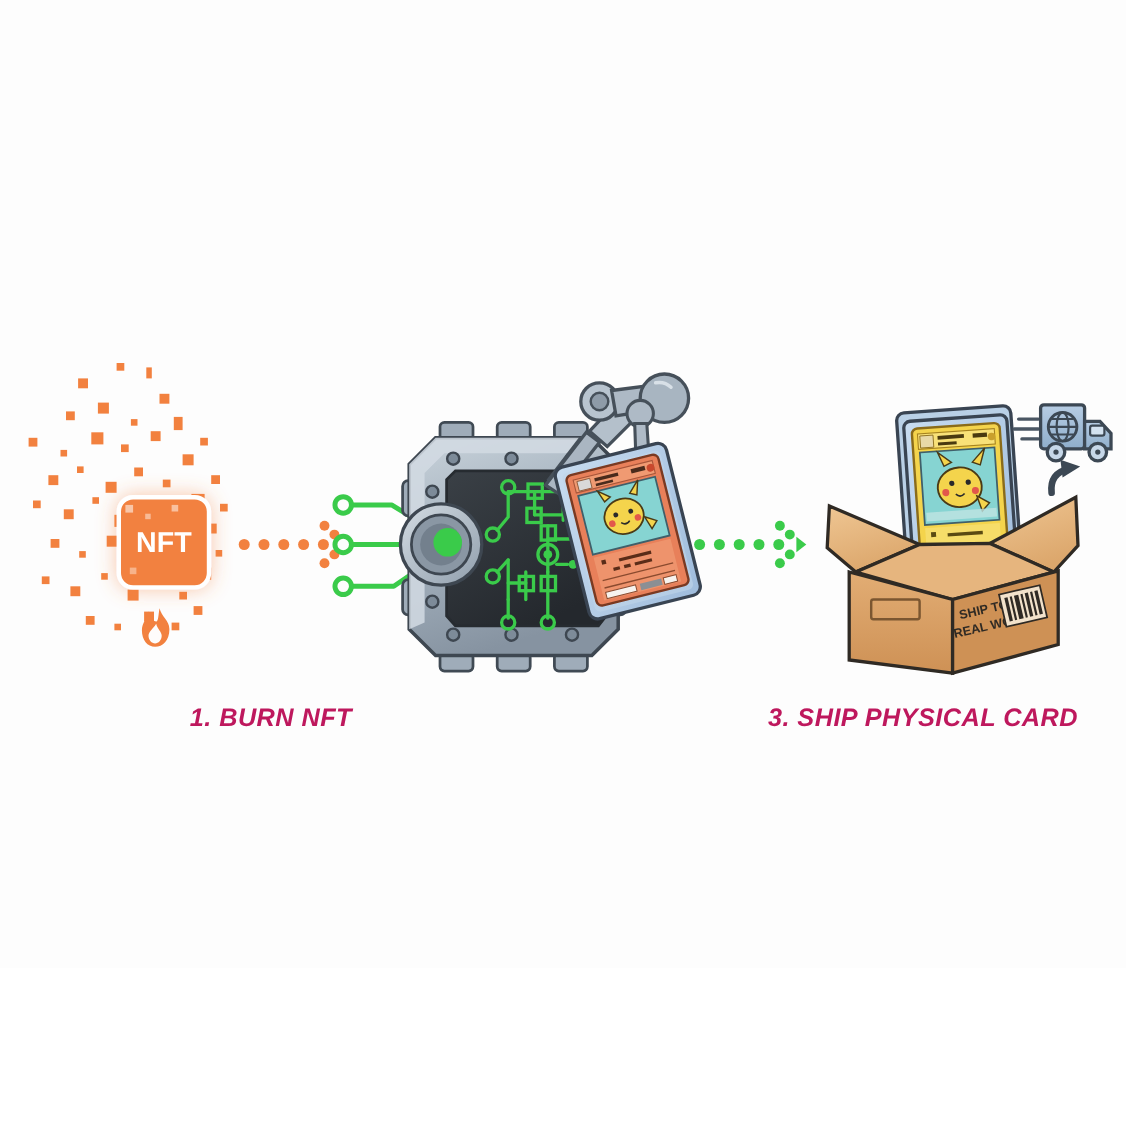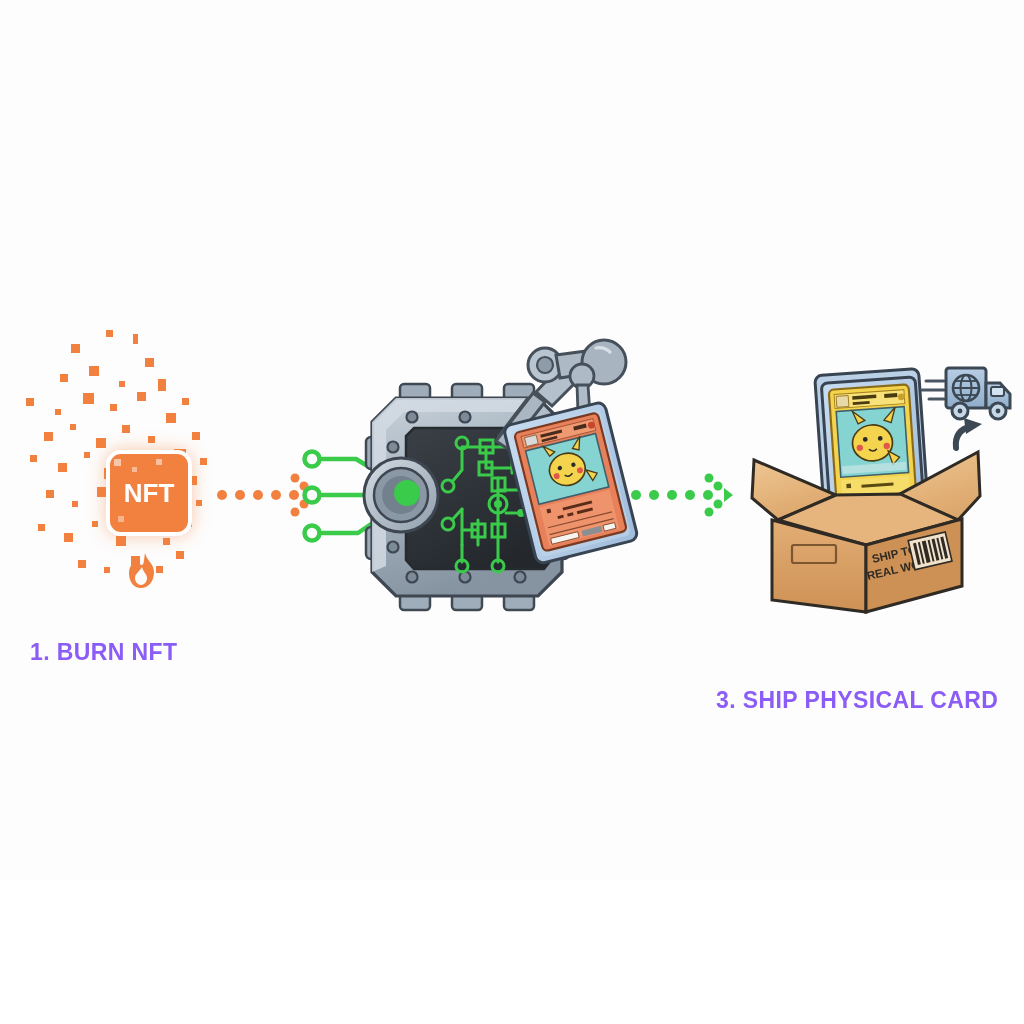--- a/index.html
+++ b/index.html
@@ -24,32 +24,33 @@
   }
   #flow-svg {
     position: absolute;
     left: 0; top: 0;
     width: 1024px;
     height: 1024px;
     display: block;
   }
   .caption {
     position: absolute;
-    text-align: left;
+    text-align: right;
     font-family: "Liberation Sans", sans-serif;
     font-weight: bold;
     font-size: 23px;
     letter-spacing: 0.4px;
     line-height: 31px;
-    color: #8b5cf6;
+    color: #be185d;
     white-space: pre-line;
+    font-style: italic;
   }
   #caption-1 { left: 30px;  top: 637px; width: 290px; }
   #caption-2 { left: 350px; top: 637px; width: 290px; }
-  #caption-3 { left: 716px; top: 637px; width: 300px; margin-top: 48px; }
+  #caption-3 { left: 680px; top: 637px; width: 300px; }
 </style>
 </head>
 <body>
 
 <div id="stage">
 
   <svg id="flow-svg" viewBox="0 0 1024 1024">
     <defs>
 
       <filter id="nftGlow" x="-60%" y="-60%" width="220%" height="220%">

